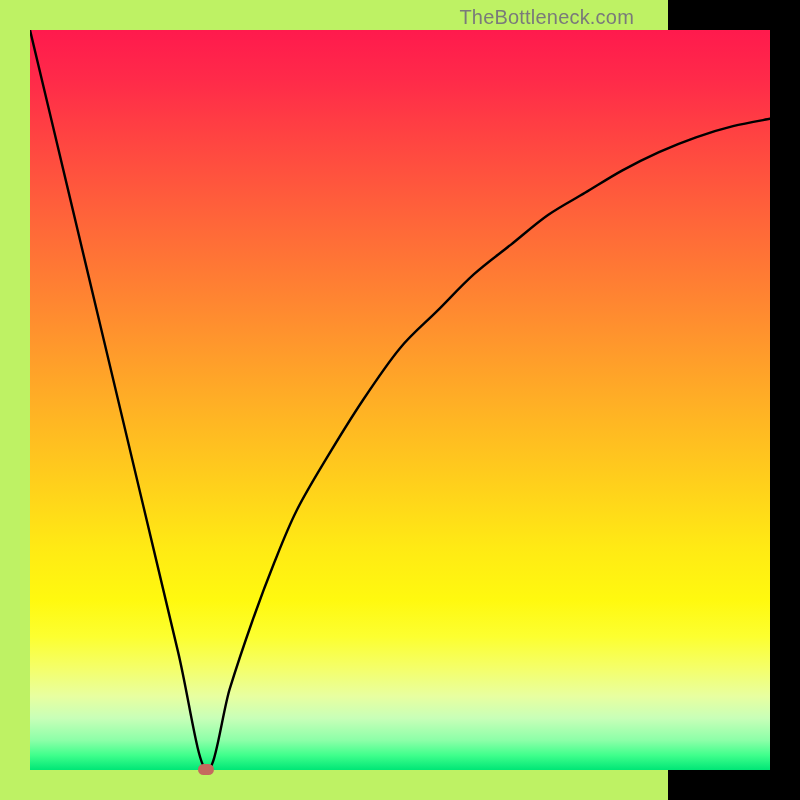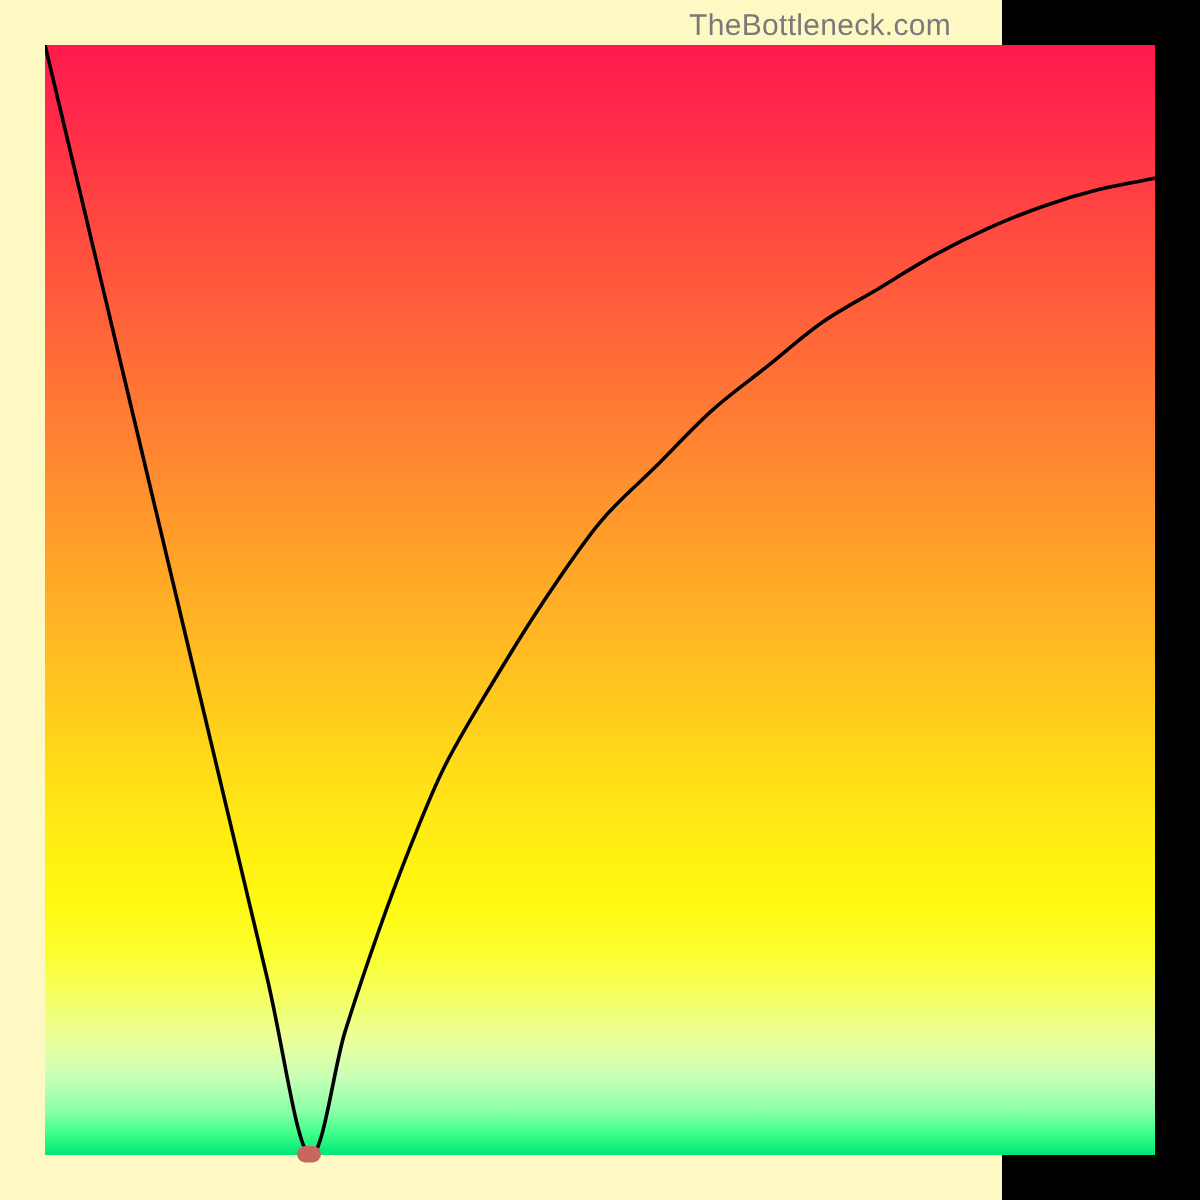--- a/index.html
+++ b/index.html
@@ -10,21 +10,21 @@
     background: #000;
     overflow: hidden;
     font-family: Arial, Helvetica, sans-serif;
   }
   .frame {
     position: absolute;
     top: 0;
     left: 0;
     width: 668px;
     height: 800px;
-    background: #fef9c3;
+    background: #bef264;
   }
   .plot-area {
     position: absolute;
     top: 30px;
     left: 30px;
     width: 740px;
     height: 740px;
     background: linear-gradient(to bottom,
       #ff1a4d 0%,
       #ff2b49 7%,

